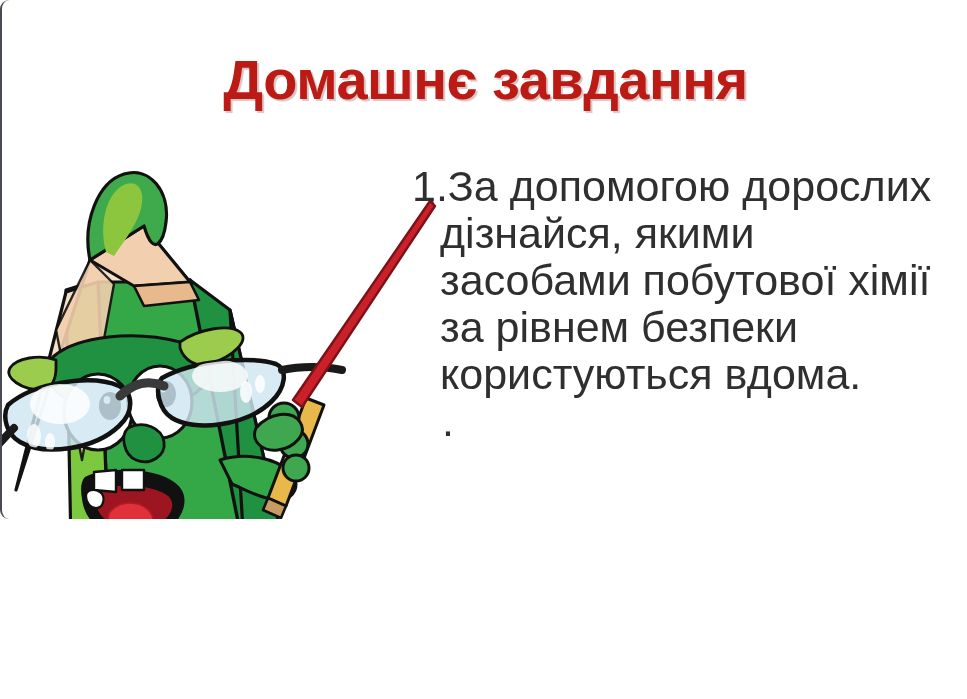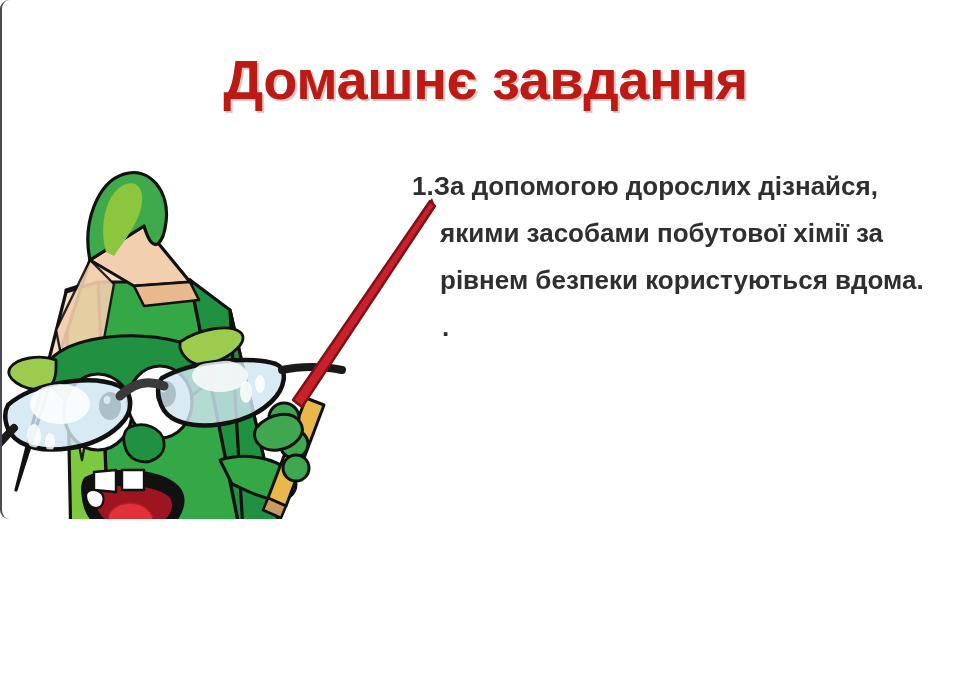--- a/index.html
+++ b/index.html
@@ -38,23 +38,23 @@
     user-select: none;
   }
 
   
   .body-block {
     position: absolute;
     left: 410px;
     top: 163px;
     width: 520px;
     color: #2f2f2f;
-    font-size: 26px;
+    font-size: 43px;
     line-height: 47px;
-    font-weight: 700;
+    font-weight: 400;
   }
   .task {
     margin: 0;
     padding: 0;
     text-indent: -28px;
     padding-left: 28px;
   }
   .task.second {
     text-indent: 0;
     padding-left: 30px;

